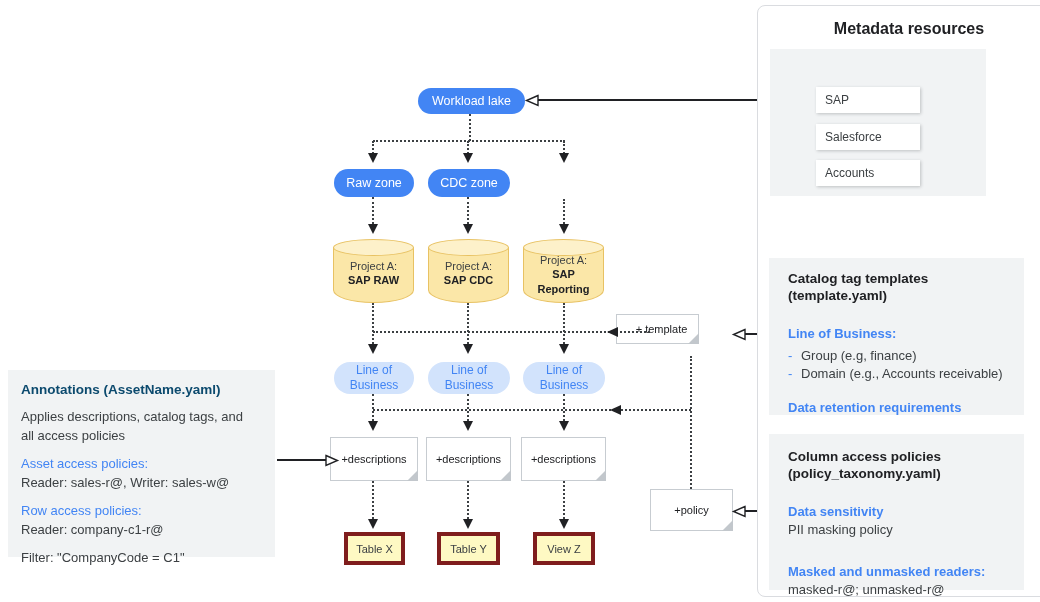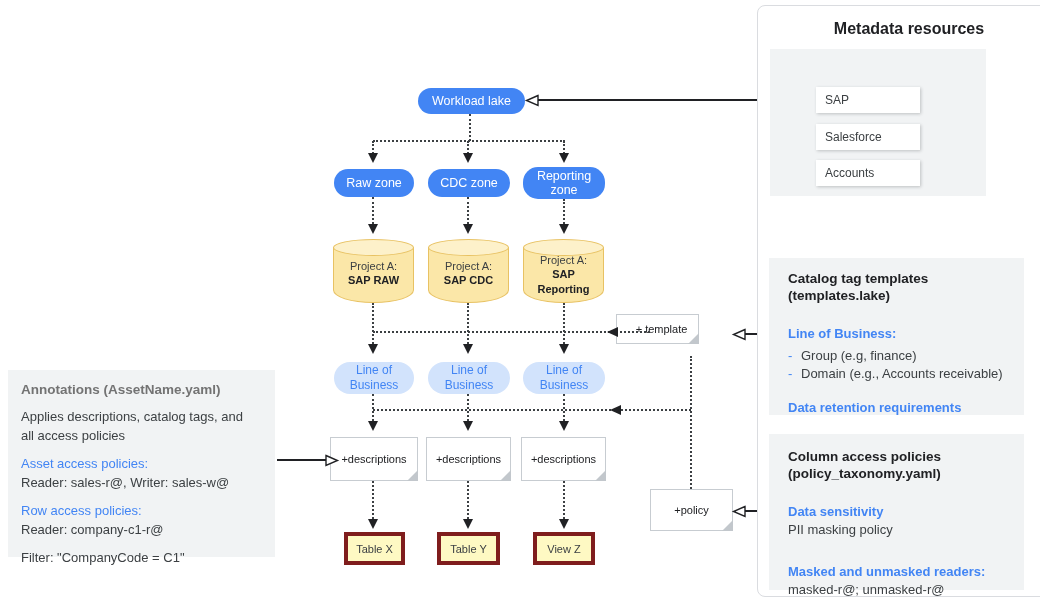--- a/index.html
+++ b/index.html
@@ -43,21 +43,21 @@
   .note::after { content:""; position:absolute; bottom:-1px; right:-1px;
     width:0; height:0; border-bottom:11px solid #c2c7cc; border-left:11px solid transparent; }
   .tbox { position:absolute; background:#fef9c3; border:4px solid #7f1d1d;
     display:flex; align-items:center; justify-content:center; text-align:center;
     font-size:11px; color:#3c4043; }
 
   
   .gray { background:#f1f3f4; }
   #left-panel { position:absolute; left:8px; top:370px; width:267px; height:187px;
     padding:10px 12px 0 13px; font-size:13px; line-height:19px; }
-  #left-panel .ttl { font-weight:bold; color:#737373; font-size:13.5px; margin-bottom:8px; }
+  #left-panel .ttl { font-weight:bold; color:#0c4a6e; font-size:13.5px; margin-bottom:8px; }
   .blue { color:#4285f4; }
   .sec { margin-top:9px; }
   #right-panel { position:absolute; left:757px; top:5px; width:304px; height:592px;
     background:#fff; border:1px solid #dadce0; border-radius:8px; }
   #right-panel .panel-title { position:absolute; top:14px; left:0; width:100%;
     text-align:center; font-weight:bold; font-size:16px; color:#202124; }
   .rbox { position:absolute; font-size:13px; line-height:18px; }
   .rbox .hd { font-weight:bold; color:#202124; font-size:13.5px; line-height:17px; }
   #rbox1 { left:12px; top:43px; width:216px; height:147px; padding:16px 0 0 18px; }
   .lake-card { position:absolute; left:46px; width:104px; height:26px; background:#fff;
@@ -70,21 +70,20 @@
 </style>
 </head>
 <body>
 
 <div id="canvas">
 
   <div class="pill" style="left:418px; top:88px; width:107px; height:26px;">Workload lake</div>
 
   <div class="pill" style="left:334px; top:169px; width:80px; height:28px;">Raw zone</div>
   <div class="pill" style="left:428px; top:169px; width:82px; height:28px;">CDC zone</div>
-  <div class="pill" style="left:523px; top:167px; width:82px; height:32px;">Reporting zone</div>
 
   <div class="cyl" style="left:333px; top:239px;">
     <div class="cyl-body"></div>
     <div class="cyl-top"></div>
     <div class="cyl-text"><span>Project A:</span><br>
       <b>SAP RAW</b></div>
   </div>
   <div class="cyl" style="left:428px; top:239px;">
     <div class="cyl-body"></div>
     <div class="cyl-top"></div>
@@ -206,21 +205,21 @@
 
     <div id="rbox1" class="rbox gray">
       <div class="lake-card" style="top:38px;">SAP</div>
       <div class="lake-card" style="top:75px;">Salesforce</div>
       <div class="lake-card" style="top:111px;">Accounts</div>
     </div>
 
     <div id="rbox2" class="rbox gray">
       <div class="hd">
         <span>Catalog tag templates</span><br>
-        <span>(templates.lake)</span>
+        <span>(template.yaml)</span>
       </div>
       <div class="blue" style="margin-top:21px; font-weight:bold;">Line of Business:</div>
       <div class="bullet-row" style="margin-top:4px;">
         <span class="dash">-</span>
         <span>Group (e.g, finance)</span>
       </div>
       <div class="bullet-row">
         <span class="dash">-</span>
         <span>Domain (e.g., Accounts receivable)</span>
       </div>

